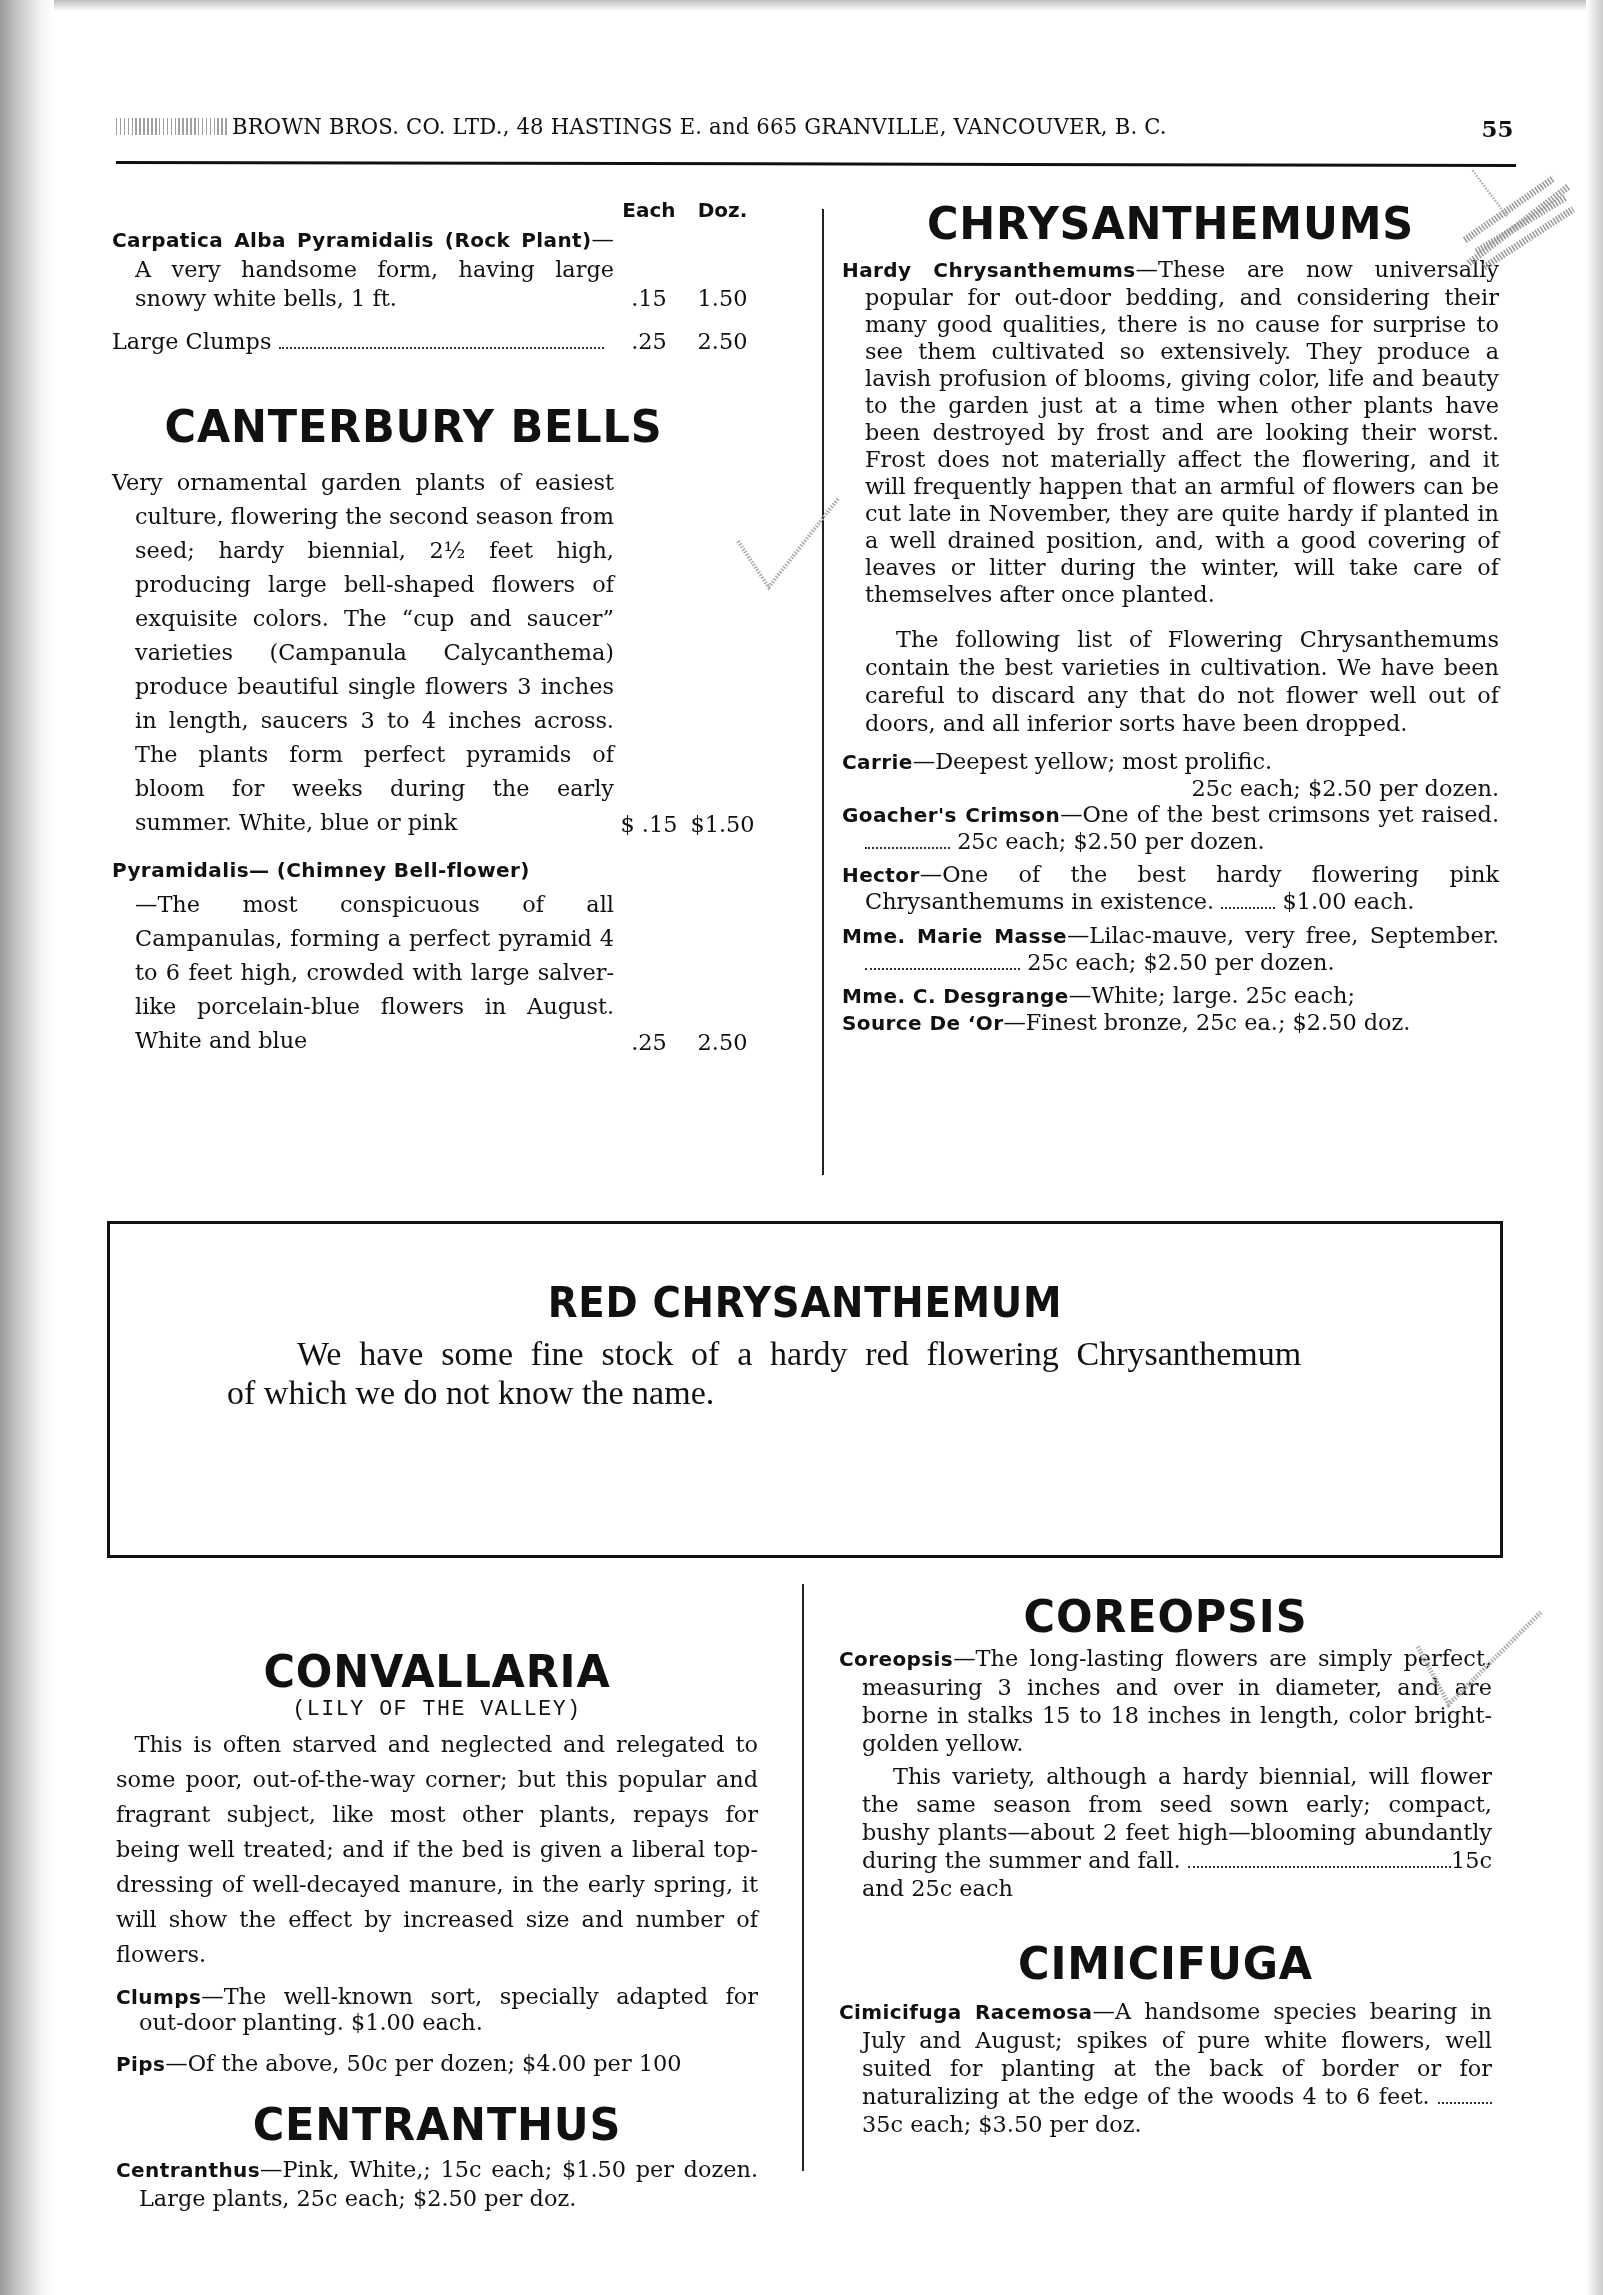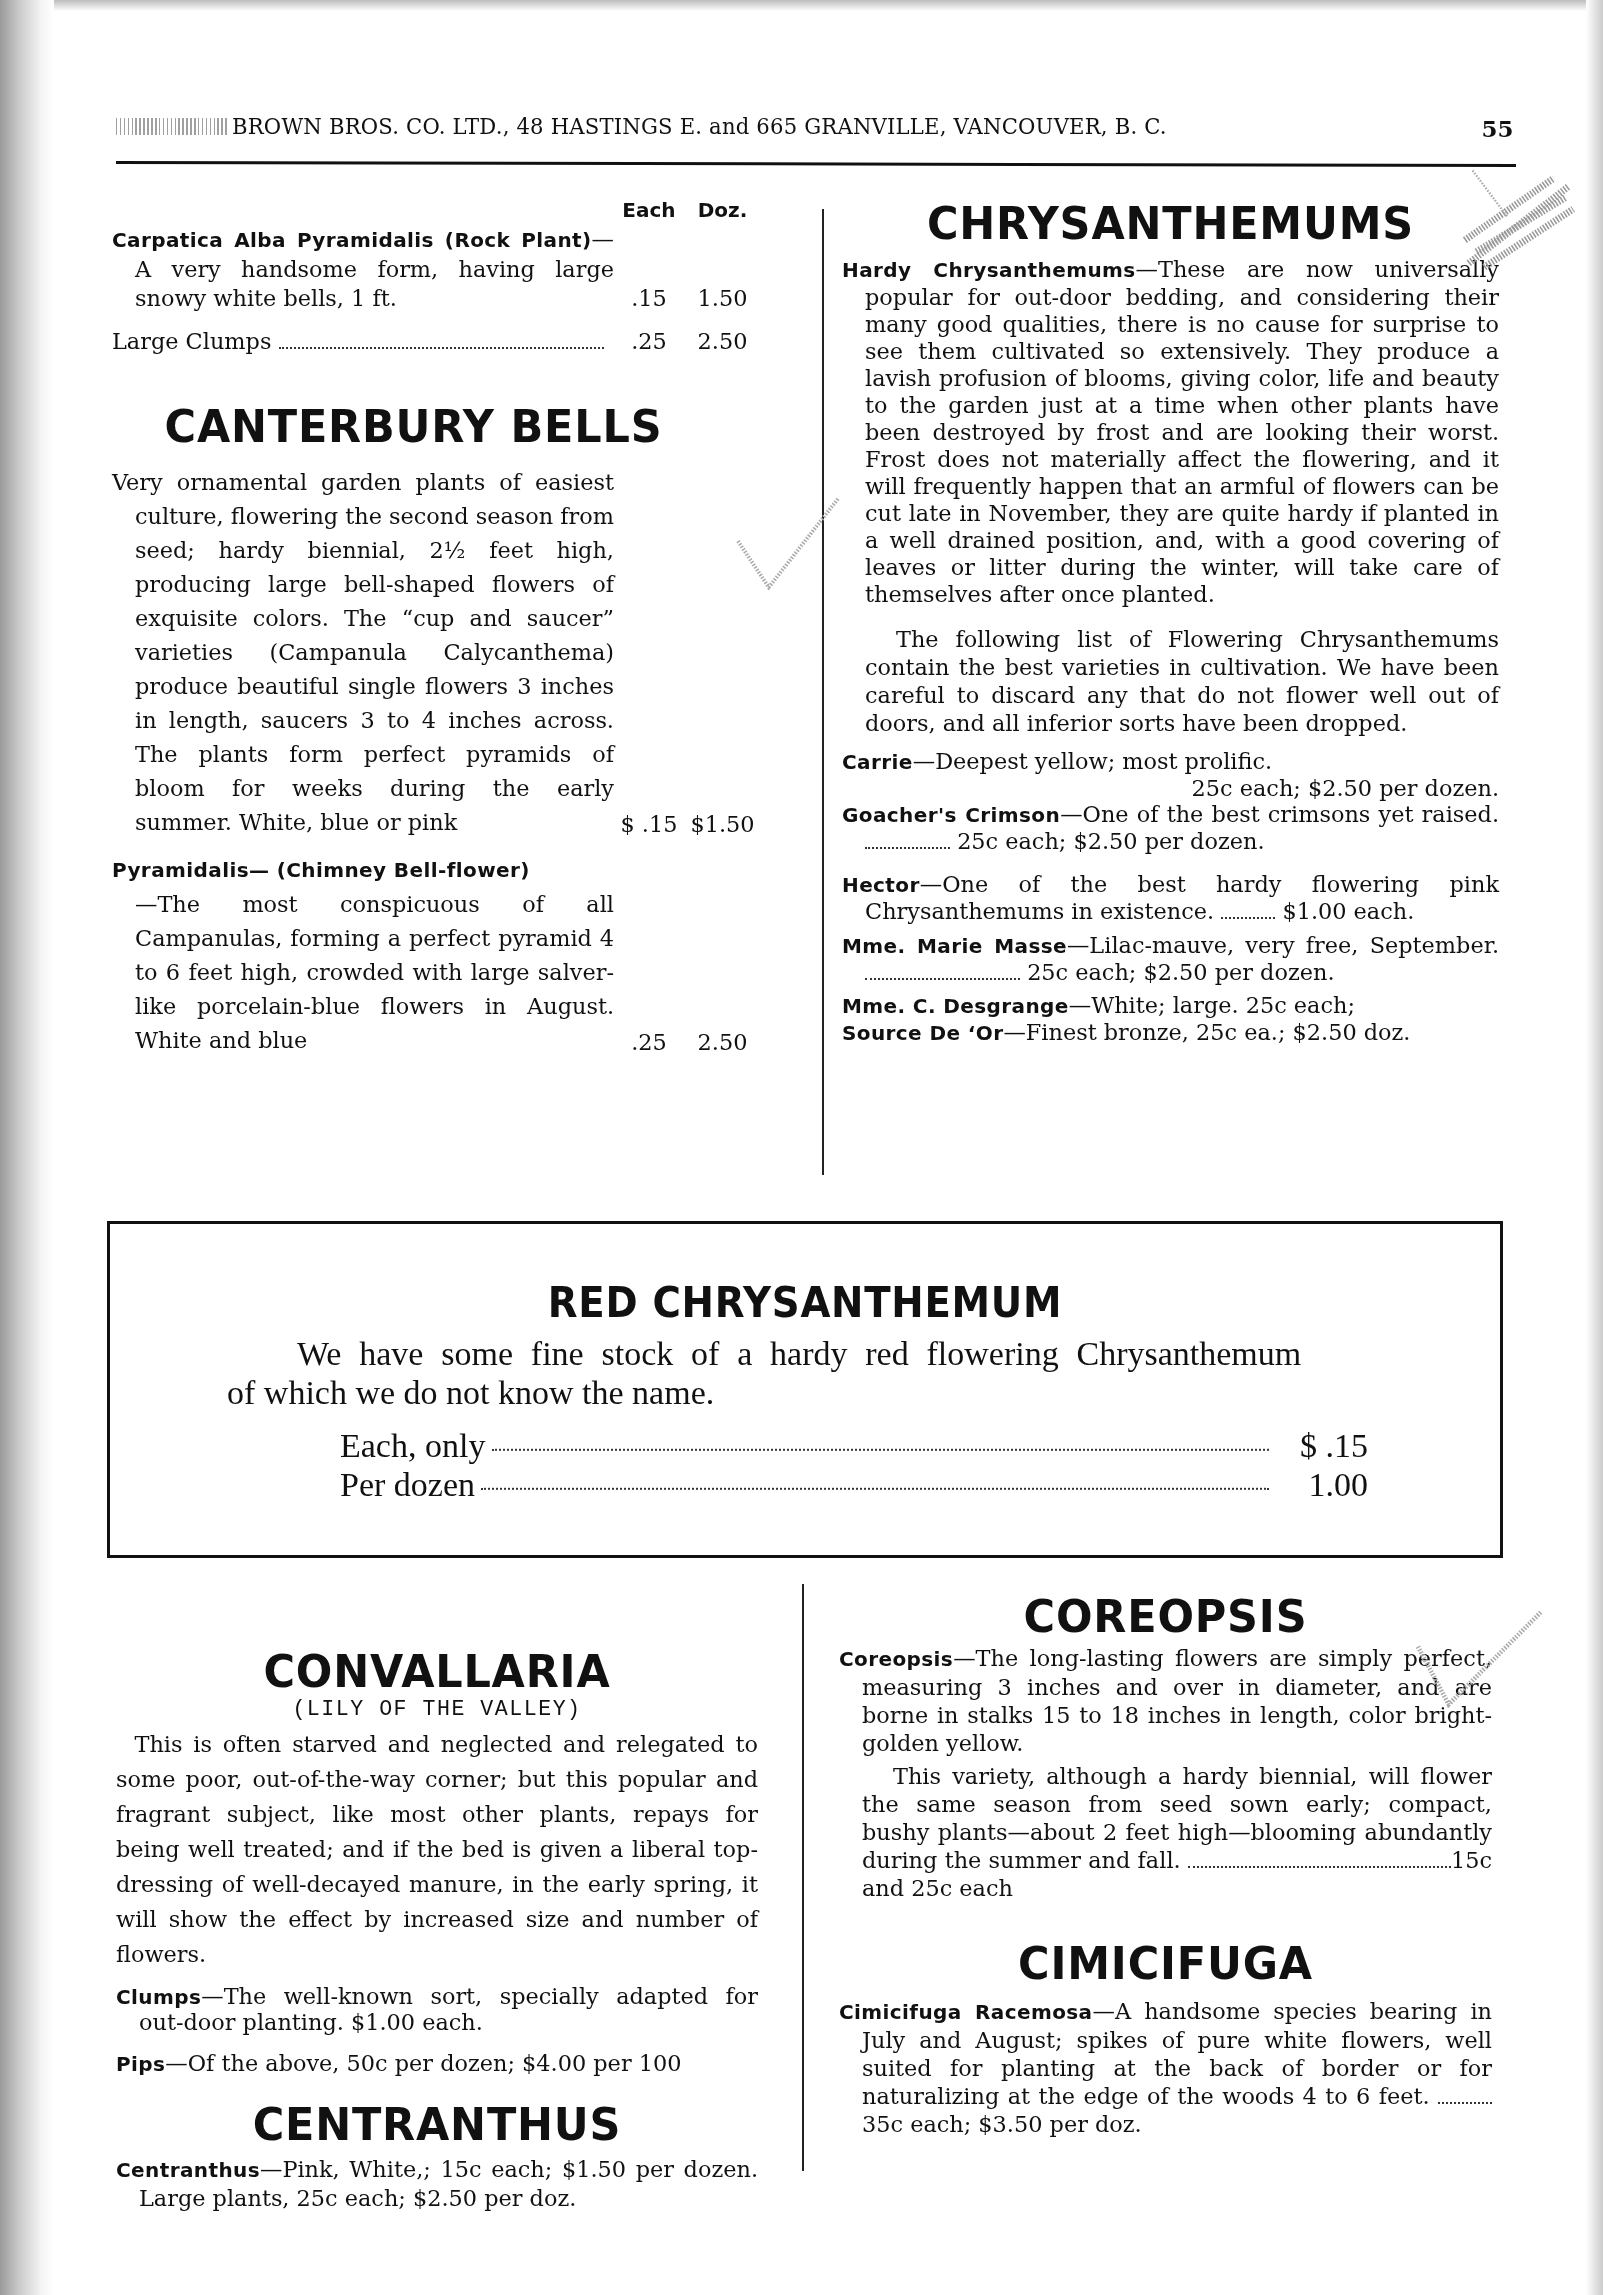--- a/index.html
+++ b/index.html
@@ -132,21 +132,21 @@
 <div class="col col-right" style="top:196px;">
   <div class="h-sans big-heading">CHRYSANTHEMUMS</div>
   <p class="hang" style="margin-top:6.2px; line-height:27px;"><span class="lead">Hardy Chrysanthemums</span><span>—These are now universally popular for out-door bedding, and considering their many good qualities, there is no cause for surprise to see them cultivated so extensively. They produce a lavish profusion of blooms, giving color, life and beauty to the garden just at a time when other plants have been destroyed by frost and are looking their worst. Frost does not materially affect the flowering, and it will frequently happen that an armful of flowers can be cut late in November, they are quite hardy if planted in a well drained position, and, with a good covering of leaves or litter during the winter, will take care of themselves after once planted.</span></p>
   <p class="indent" style="margin-top:17px; padding-left:23px; text-indent:31px; line-height:28px;">The following list of Flowering Chrysanthemums contain the best varieties in cultivation. We have been careful to discard any that do not flower well out of doors, and all inferior sorts have been dropped.</p>
 
   <div style="margin-top:10.8px; line-height:26px;">
     <div style="margin-bottom:0;">
       <p class="hang"><span class="lead">Carrie</span><span>—Deepest yellow; most prolific.</span></p>
       <p class="right-price">25c each; $2.50 per dozen.</p>
     </div>
-    <div style="margin-bottom:17px;">
+    <div style="margin-bottom:7px;">
       <p class="hang"><span class="lead">Goacher's Crimson</span><span>—One of the best crimsons yet raised.</span> <span class="dots" style="width:85px"></span> <span>25c each; $2.50 per dozen.</span></p>
     </div>
     <div style="margin-bottom:7.7px;">
       <p class="hang"><span class="lead">Hector</span><span>—One of the best hardy flowering pink Chrysanthemums in existence.</span> <span class="dots" style="width:54px"></span> <span>$1.00 each.</span></p>
     </div>
     <div style="margin-bottom:7.7px;">
       <p class="hang"><span class="lead">Mme. Marie Masse</span><span>—Lilac-mauve, very free, September.</span> <span class="dots" style="width:155px"></span> <span>25c each; $2.50 per dozen.</span></p>
     </div>
     <div>
       <p><span class="lead">Mme. C. Desgrange</span><span>—White; large.</span> <span>25c each;</span></p>
@@ -155,32 +155,20 @@
       <p><span class="lead">Source De ‘Or</span><span>—Finest bronze,</span> <span>25c ea.; $2.50 doz.</span></p>
     </div>
   </div>
 </div>
 
 <div class="box">
   <div class="box-title">RED CHRYSANTHEMUM</div>
   <div class="box-body">
     <div class="l1">We have some fine stock of a hardy red flowering Chrysanthemum</div>
     <div>of which we do not know the name.</div>
-  </div>
-  <div class="box-rows">
-    <div class="box-row">
-      <span class="lbl">Each, only</span>
-      <span class="leader"></span>
-      <span class="val">$ .15</span>
-    </div>
-    <div class="box-row">
-      <span class="lbl">Per dozen</span>
-      <span class="leader"></span>
-      <span class="val">1.00</span>
-    </div>
   </div>
 </div>
 
 <div class="col" style="left:116px; top:1647px; width:642px; line-height:35px;">
   <div class="h-sans big-heading" style="line-height:49px;">CONVALLARIA</div>
   <div class="sub-heading">(LILY OF THE VALLEY)</div>
   <p class="indent" style="margin-top:4.6px; text-indent:18.5px;">This is often starved and neglected and relegated to some poor, out-of-the-way corner; but this popular and fragrant subject, like most other plants, repays for being well treated; and if the bed is given a liberal top-dressing of well-decayed manure, in the early spring, it will show the effect by increased size and number of flowers.</p>
   <p class="hang" style="margin-top:12.4px; line-height:25px;"><span class="lead">Clumps</span><span>—The well-known sort, specially adapted for out-door planting. $1.00 each.</span></p>
   <p style="margin-top:10.8px;"><span class="lead">Pips</span><span>—Of the above, 50c per dozen; $4.00 per 100</span></p>
 

